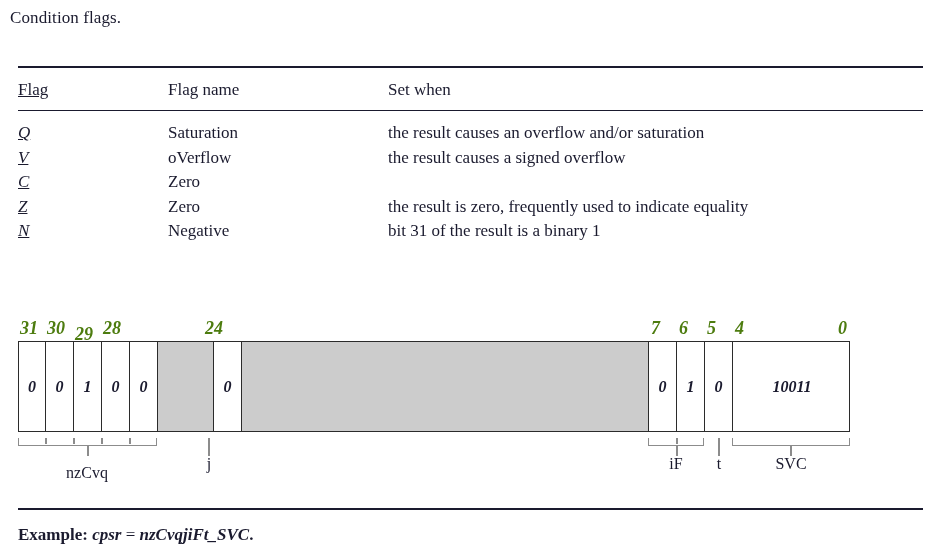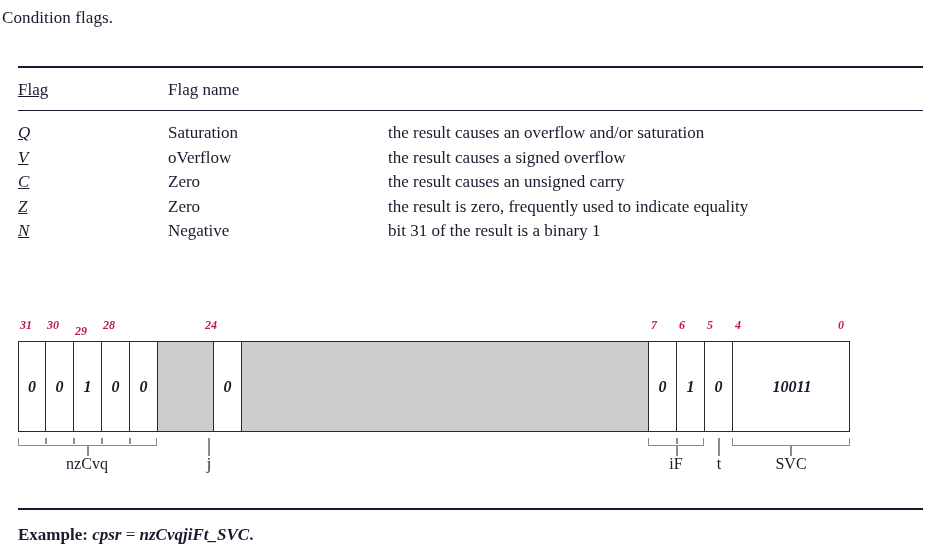--- a/index.html
+++ b/index.html
@@ -12,21 +12,21 @@
     height: 559px;
     position: relative;
     font-family: "Liberation Serif", "DejaVu Serif", serif;
     color: #1a1a2e;
     overflow: hidden;
   }
 
   
   .caption {
     position: absolute;
-    left: 2px;
+    left: 10px;
     top: 8px;
     font-size: 17px;
     letter-spacing: .1px;
   }
 
   
   .rule {
     position: absolute;
     left: 18px;
     width: 905px;
@@ -60,24 +60,24 @@
   
   .diagram {
     position: absolute;
     left: 0;
     top: 312px;
     width: 941px;
     height: 175px;
   }
   .bitnum {
     position: absolute;
-    font-size: 12px;
+    font-size: 18px;
     font-style: italic;
     font-weight: bold;
-    color: #be185d;
+    color: #4d7c0f;
     white-space: nowrap;
   }
 
   .fieldbox {
     position: absolute;
     left: 18px;
     top: 29px;
     width: 832px;
     height: 91px;
     border: 1.8px solid #2b2b2b;
@@ -147,38 +147,38 @@
 
 <div class="caption">Condition flags.</div>
 
 <div class="rule rule-top"></div>
 <div class="rule rule-head"></div>
 
 <div class="table thead">
   <div class="trow">
     <div class="c-flag">Flag</div>
     <div class="c-name">Flag name</div>
+    <div class="c-when">Set when</div>
   </div>
 </div>
 
 <div class="tbody">
   <div class="trow">
     <div class="c-flag">Q</div>
     <div class="c-name">Saturation</div>
     <div class="c-when">the result causes an overflow and/or saturation</div>
   </div>
   <div class="trow">
     <div class="c-flag">V</div>
     <div class="c-name">oVerflow</div>
     <div class="c-when">the result causes a signed overflow</div>
   </div>
   <div class="trow">
     <div class="c-flag">C</div>
     <div class="c-name">Zero</div>
-    <div class="c-when">the result causes an unsigned carry</div>
   </div>
   <div class="trow">
     <div class="c-flag">Z</div>
     <div class="c-name">Zero</div>
     <div class="c-when">the result is zero, frequently used to indicate equality</div>
   </div>
   <div class="trow">
     <div class="c-flag">N</div>
     <div class="c-name">Negative</div>
     <div class="c-when">bit 31 of the result is a binary 1</div>
@@ -213,21 +213,21 @@
     <div class="cell" style="left:686px; width:28px;">0</div>
     <div class="cell last" style="left:714px; width:118px;">10011</div>
   </div>
 
   <div class="bracket" style="left:18px; top:126px; width:139px;"></div>
   <div class="tick" style="left:45px;  top:126px; height:6px;"></div>
   <div class="tick" style="left:73px;  top:126px; height:6px;"></div>
   <div class="tick" style="left:101px; top:126px; height:6px;"></div>
   <div class="tick" style="left:129px; top:126px; height:6px;"></div>
   <div class="stem" style="left:87px; top:134px; height:10px;"></div>
-  <div class="blabel" style="left:37px; top:143px; width:100px;text-align:center;">nzCvq</div>
+  <div class="blabel" style="left:37px; top:152px; width:100px;text-align:center;">nzCvq</div>
 
   <div class="stem" style="left:208px; top:126px; height:18px;"></div>
   <div class="blabel" style="left:159px; top:143px; width:100px;">j</div>
 
   <div class="bracket" style="left:648px; top:126px; width:56px;"></div>
   <div class="tick" style="left:676px; top:126px; height:6px;"></div>
   <div class="stem" style="left:676px; top:134px; height:10px;"></div>
   <div class="blabel" style="left:626px; top:143px; width:100px;">iF</div>
 
   <div class="stem" style="left:718px; top:126px; height:18px;"></div>

